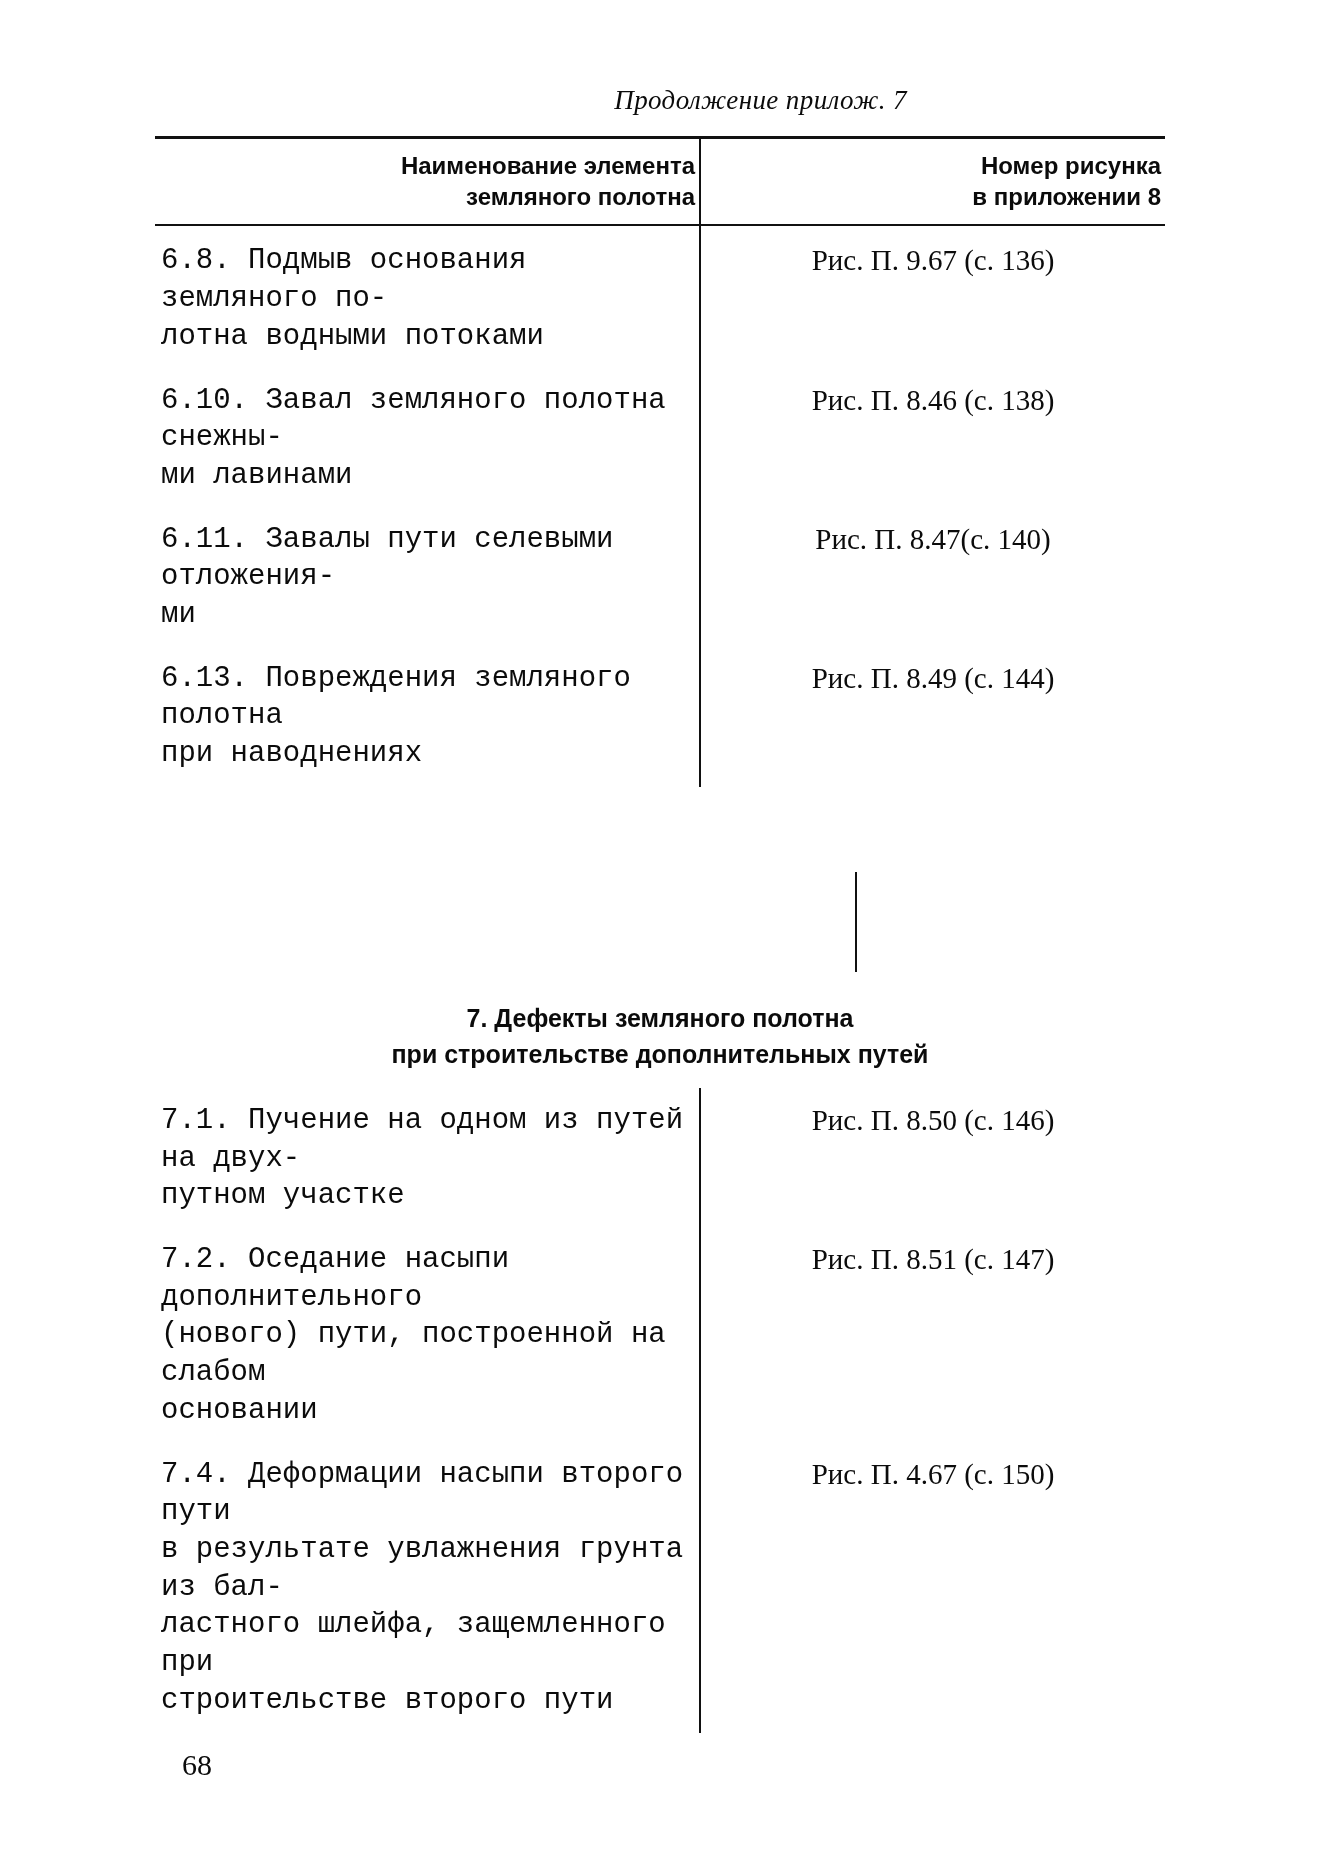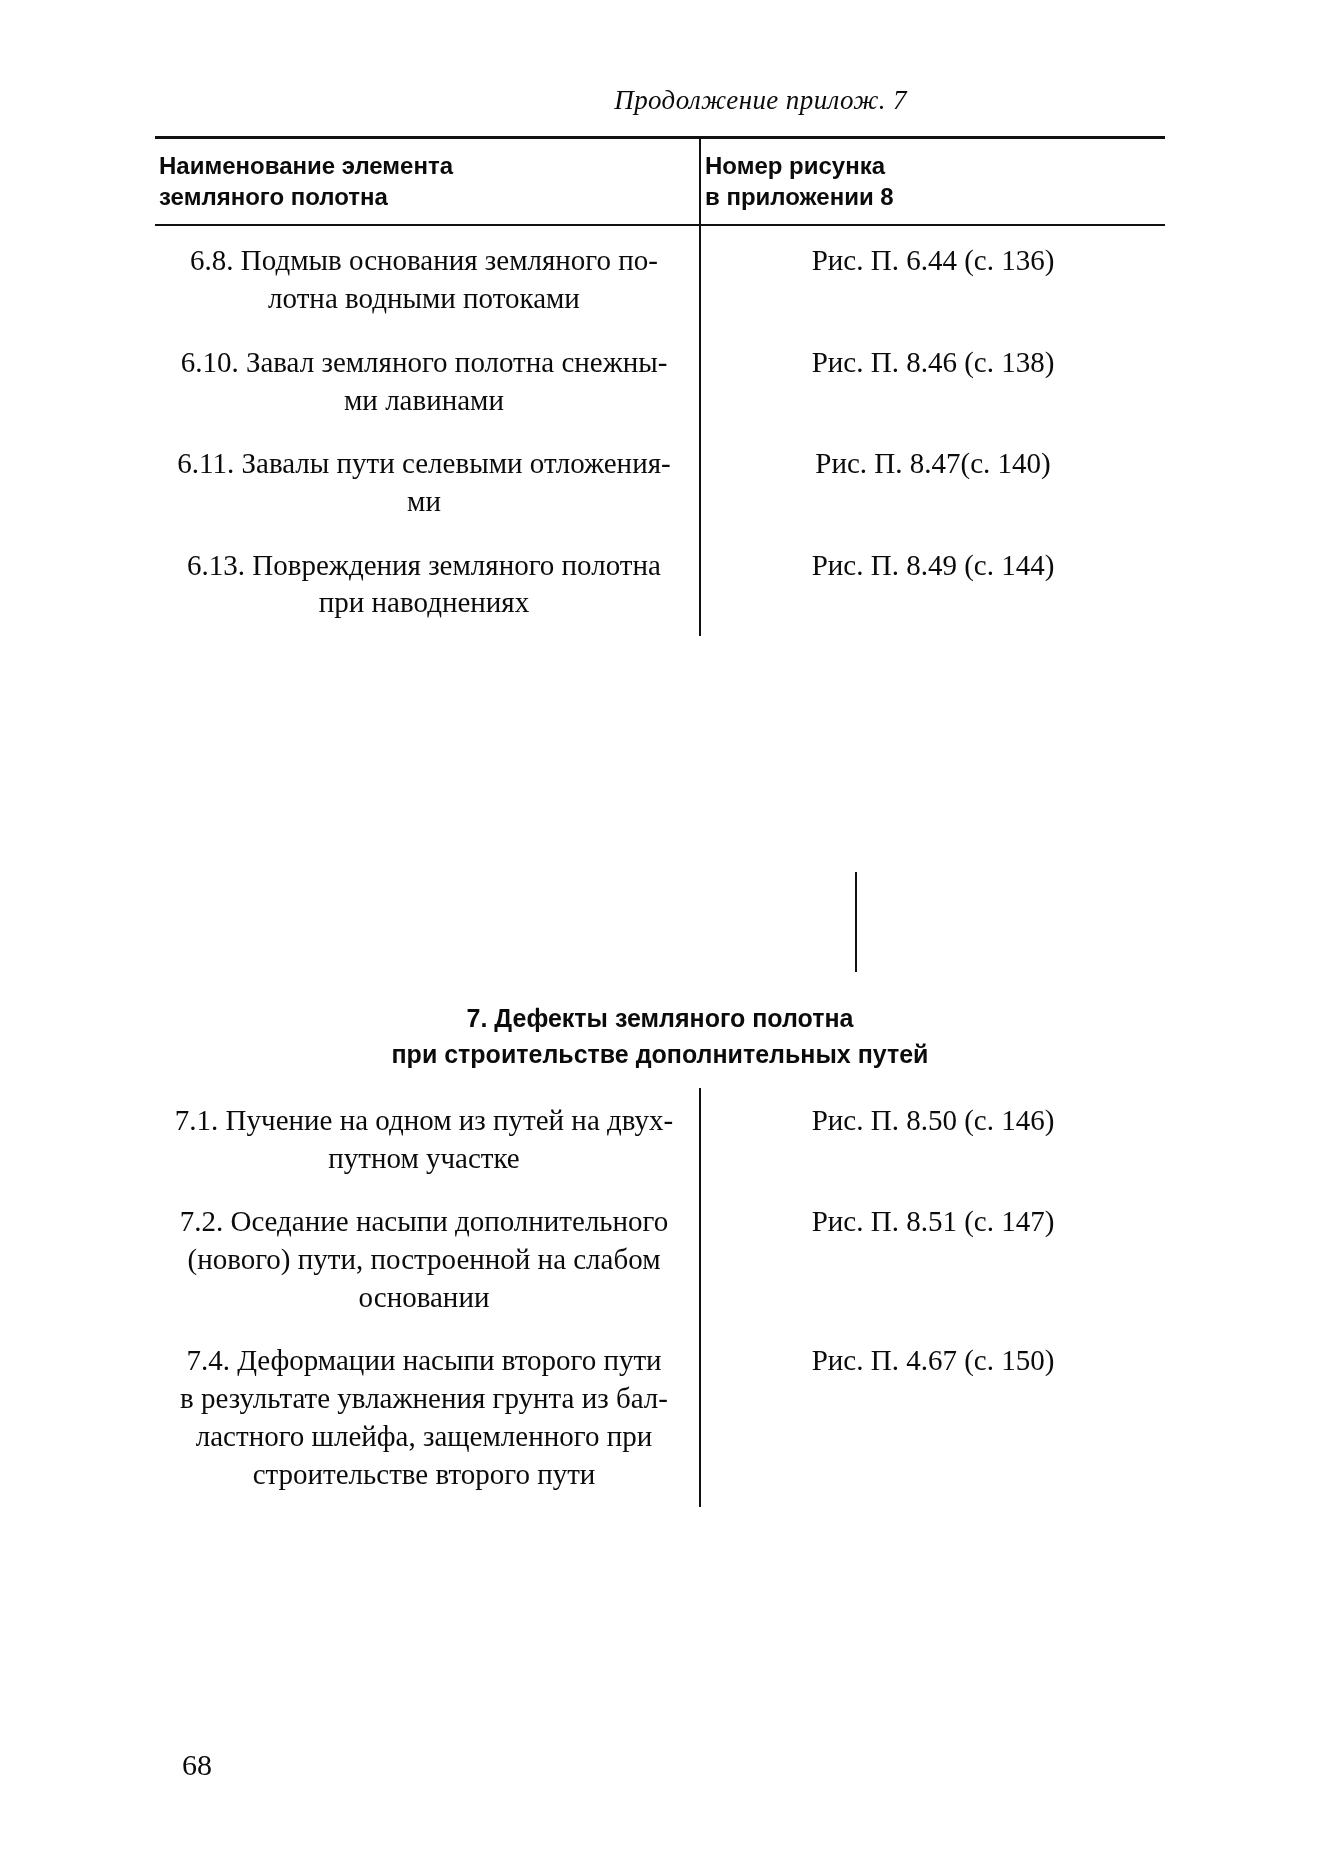--- a/index.html
+++ b/index.html
@@ -52,36 +52,37 @@
     width: 100%;
     border-collapse: collapse;
     table-layout: fixed;
   }
   .tbl col.c1 { width: 545px; }
   .tbl col.c2 { width: 465px; }
 
   .tbl th {
     font-weight: bold;
     font-size: 24px;
-    text-align: left;
+    text-align: right;
     padding: 12px 4px 12px 4px;
     line-height: 1.28;
     vertical-align: top;
     font-family: "Liberation Sans", sans-serif;
   }
   .tbl td {
     font-size: 29px;
     line-height: 1.30;
     vertical-align: top;
     padding: 12px 6px 14px 6px;
   }
   .tbl .col-left {
-    text-align: center;
+    text-align: left;
     padding-left: 6px;
     padding-right: 12px;
+    font-family: Liberation Mono, monospace;
   }
   .tbl .col-right {
     text-align: center;
     white-space: nowrap;
   }
   .vline {
     border-left: 2px solid #111;
     margin-left: 34px;
   }
   .hdr-row th.vline { border-left: 2px solid #111; }
@@ -145,21 +146,21 @@
     </table>
     <div class="rule-mid"></div>
     <table class="tbl">
       <colgroup>
           <col class="c1">
           <col class="c2">
         </colgroup>
       <tbody id="body-part1">
           <tr>
             <td class="col-left" style="padding-top: 16px;">6.8. Подмыв основания земляного по-<br>лотна водными потоками</td>
-            <td class="col-right vline" style="padding-top: 16px;">Рис. П. 6.44 (с. 136)</td>
+            <td class="col-right vline" style="padding-top: 16px;">Рис. П. 9.67 (с. 136)</td>
           </tr>
           <tr>
             <td class="col-left">6.10. Завал земляного полотна снежны-<br>ми лавинами</td>
             <td class="col-right vline">Рис. П. 8.46 (с. 138)</td>
           </tr>
           <tr>
             <td class="col-left">6.11. Завалы пути селевыми отложения-<br>ми</td>
             <td class="col-right vline">Рис. П. 8.47(с. 140)</td>
           </tr>
           <tr>

